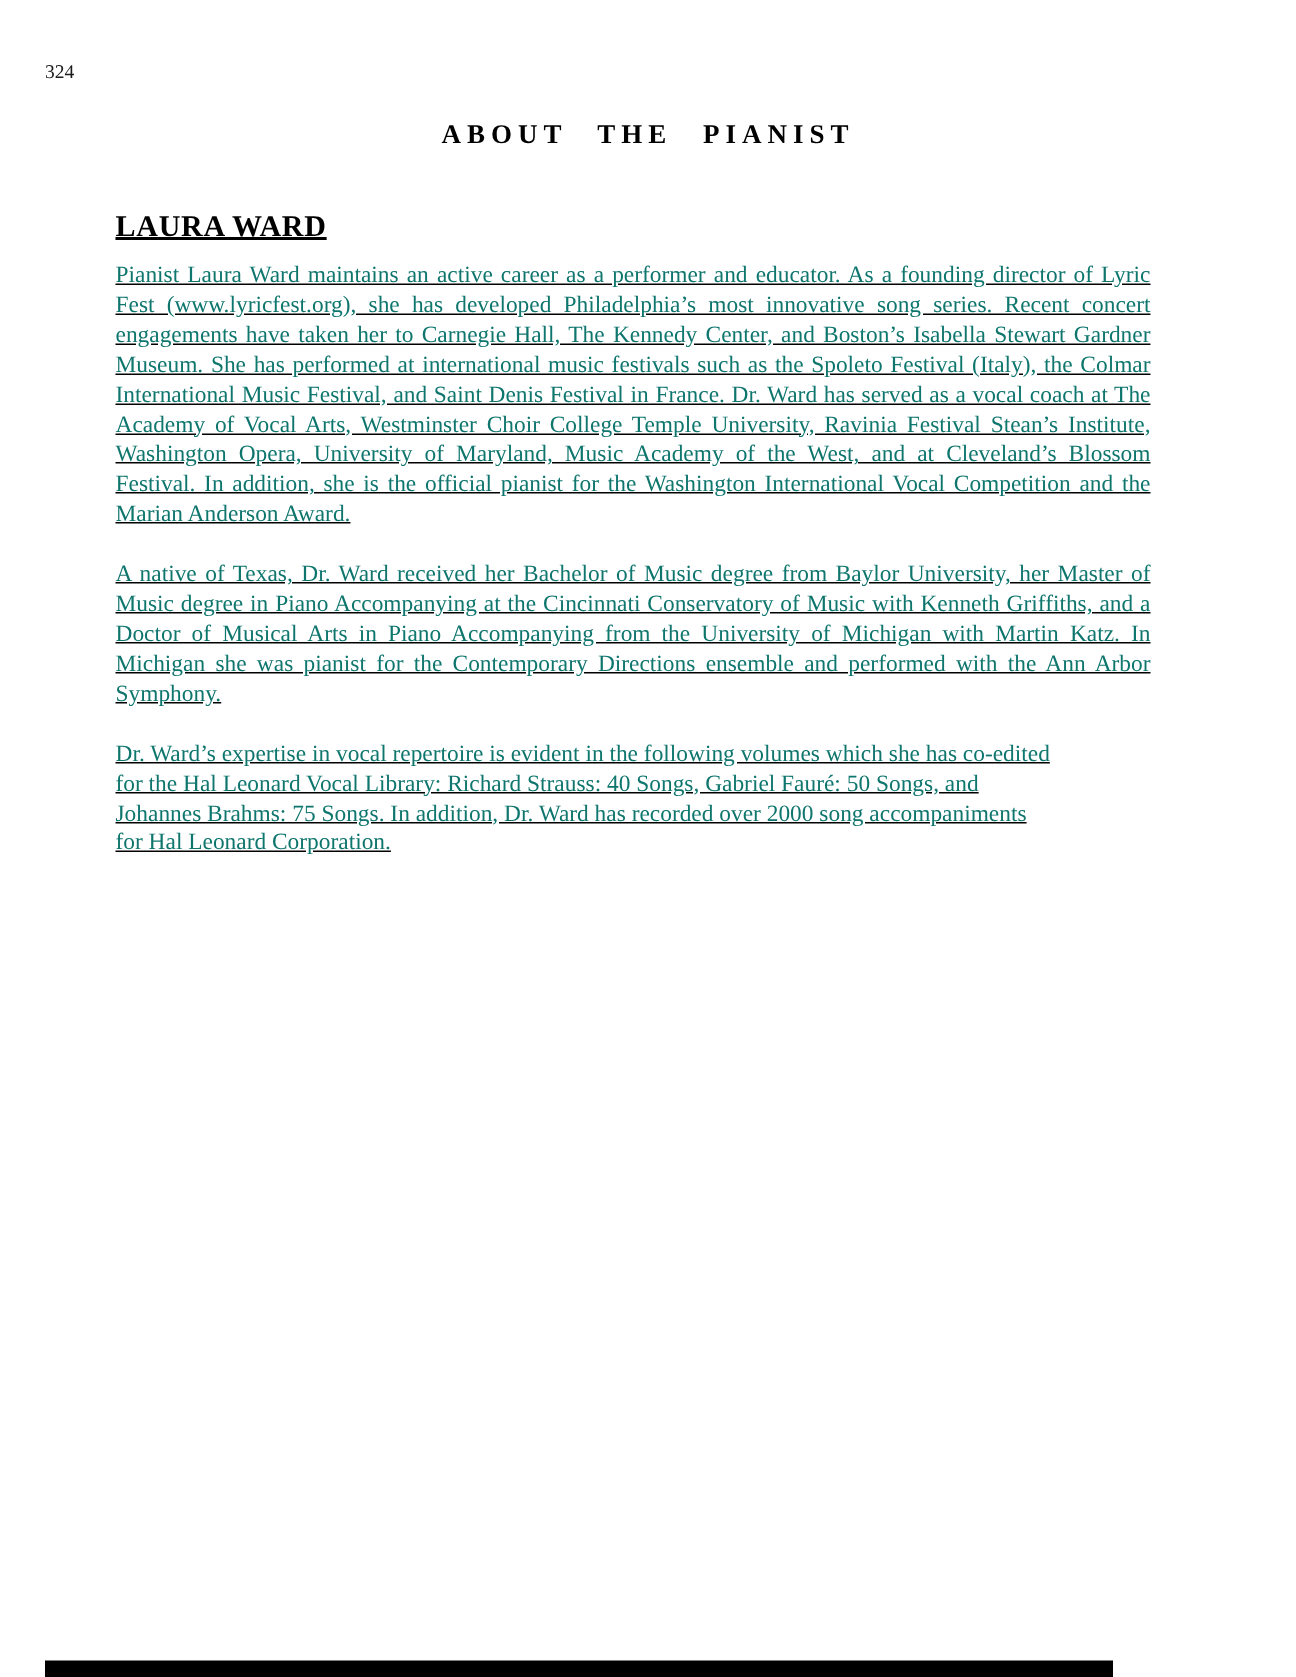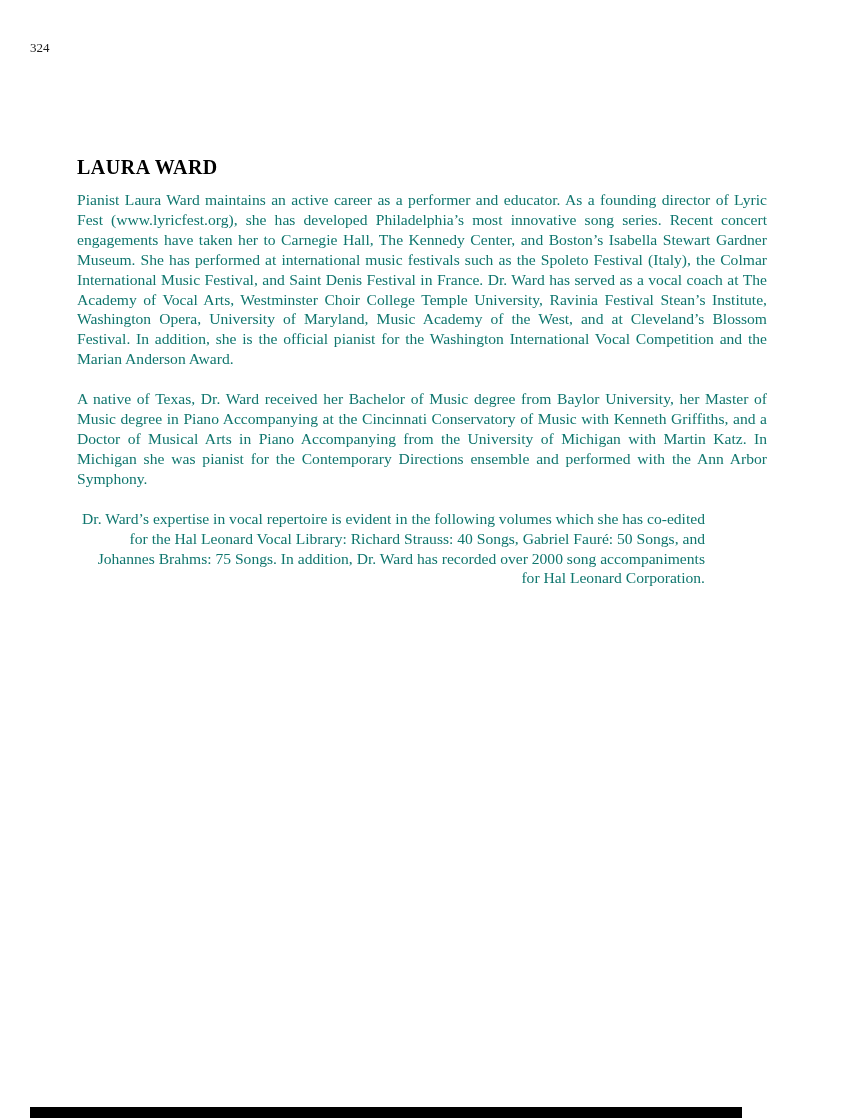--- a/index.html
+++ b/index.html
@@ -30,57 +30,59 @@
     width: 100%;
     text-align: center;
     font-size: 18px;
     font-weight: bold;
     letter-spacing: 4px;
     word-spacing: 12px;
     color: #000000;
   }
   .content {
     position: absolute;
-    top: 156px;
+    top: 140px;
     left: 77px;
     width: 690px;
+    text-decoration: underline;
   }
   .bio-heading {
     font-size: 20px;
     font-weight: bold;
     letter-spacing: 0.5px;
     margin: 0 0 11px 0;
   }
   .para {
     font-size: 15.6px;
     line-height: 19.9px;
     margin: 0 0 20px 0;
     text-align: justify;
     color: #0f766e;
   }
   .para.narrow {
-    text-align: right;
+    text-align: left;
     max-width: 628px;
   }
   .bottom-bar {
     position: absolute;
     left: 30px;
     bottom: 0;
     width: 712px;
     height: 11px;
     background: #000000;
   }
 </style>
 </head>
 <body>
 
 <div class="page">
 
   <div class="page-number">324</div>
 
+  <div class="doc-title">ABOUT THE PIANIST</div>
 
   <div class="content">
 
     <h1 class="bio-heading">LAURA WARD</h1>
 
     <p class="para">Pianist Laura Ward maintains an active career as a performer and educator. As a founding director of Lyric Fest (www.lyricfest.org), she has developed Philadelphia’s most innovative song series. Recent concert engagements have taken her to Carnegie Hall, The Kennedy Center, and Boston’s Isabella Stewart Gardner Museum. She has performed at international music festivals such as the Spoleto Festival (Italy), the Colmar International Music Festival, and Saint Denis Festival in France. Dr. Ward has served as a vocal coach at The Academy of Vocal Arts, Westminster Choir College Temple University, Ravinia Festival Stean’s Institute, Washington Opera, University of Maryland, Music Academy of the West, and at Cleveland’s Blossom Festival. In addition, she is the official pianist for the Washington International Vocal Competition and the Marian Anderson Award.</p>
 
     <p class="para">A native of Texas, Dr. Ward received her Bachelor of Music degree from Baylor University, her Master of Music degree in Piano Accompanying at the Cincinnati Conservatory of Music with Kenneth Griffiths, and a Doctor of Musical Arts in Piano Accompanying from the University of Michigan with Martin Katz. In Michigan she was pianist for the Contemporary Directions ensemble and performed with the Ann Arbor Symphony.</p>
 
     <p class="para narrow">Dr. Ward’s expertise in vocal repertoire is evident in the following volumes which she has co-edited for the Hal Leonard Vocal Library: Richard Strauss: 40 Songs, Gabriel Fauré: 50 Songs, and Johannes Brahms: 75 Songs. In addition, Dr. Ward has recorded over 2000 song accompaniments for Hal Leonard Corporation.</p>

